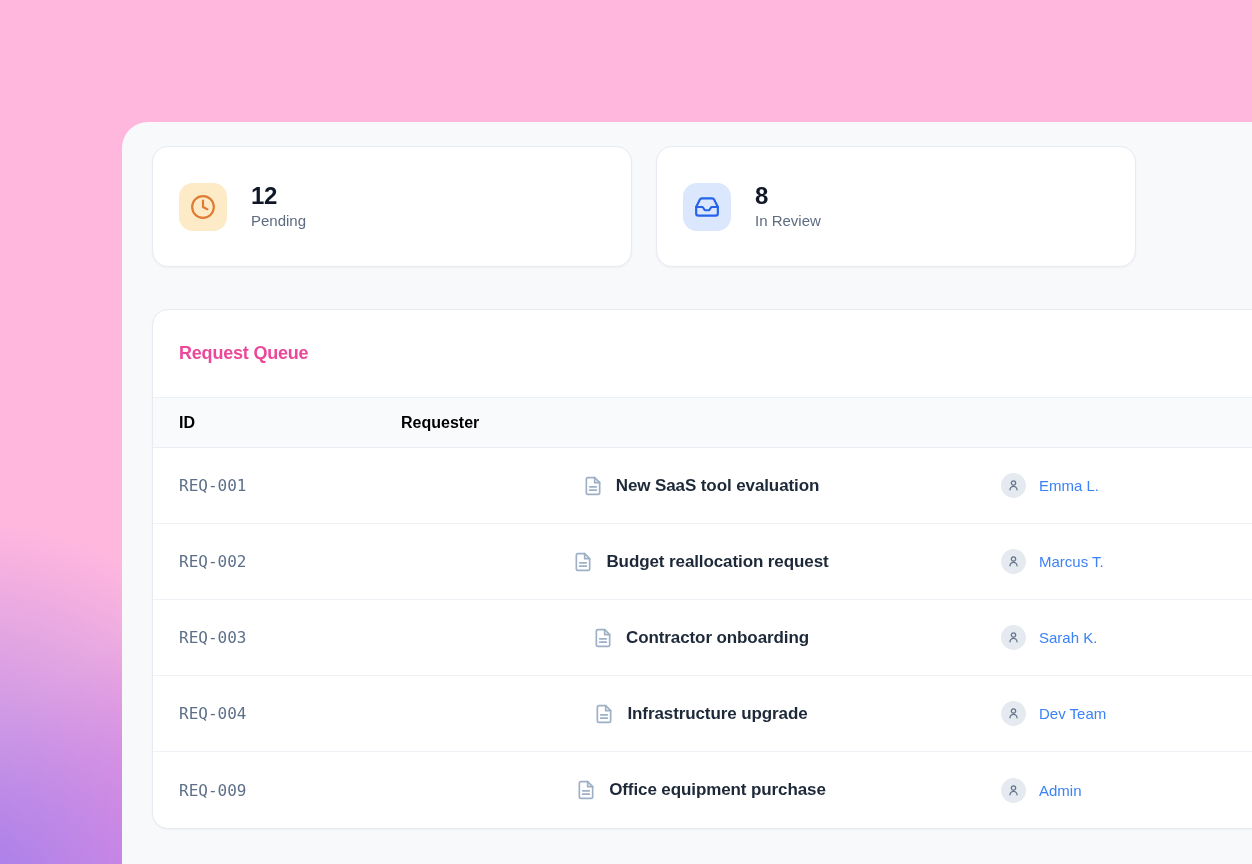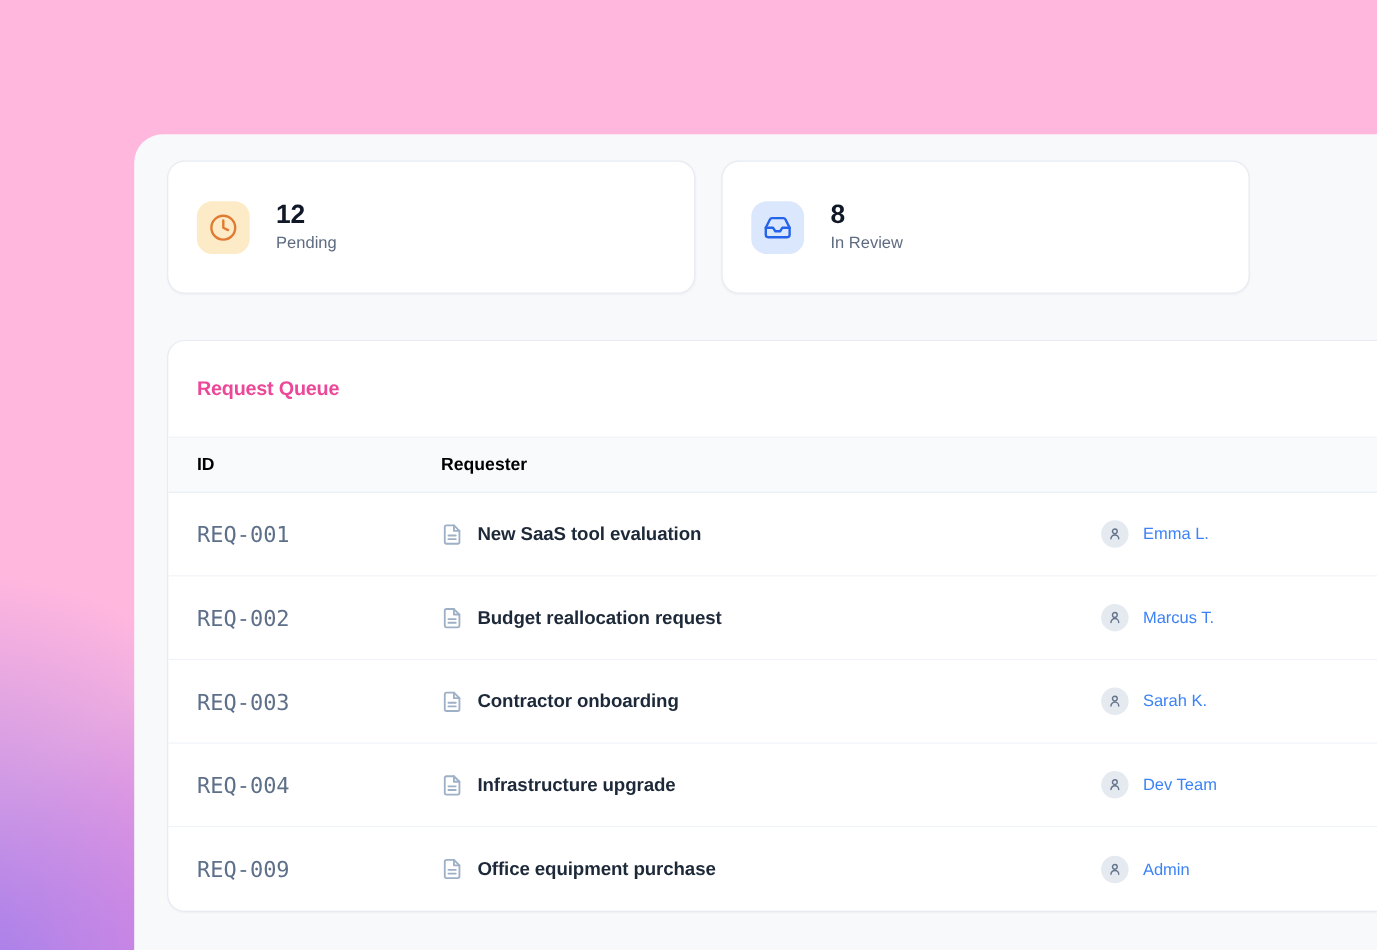--- a/index.html
+++ b/index.html
@@ -77,23 +77,23 @@
   .thead {
     height: 50px;
     background: #f8fafc;
     border-bottom: 1px solid #e9eef4;
   }
   .th { font-size: 16px; font-weight: 700; color: #000000; }
   .trow { height: 76px; border-bottom: 1px solid #eff2f7; }
   .trow:last-child { border-bottom: none; }
   .cell-id {
     font-family: "DejaVu Sans Mono", monospace;
-    font-size: 20px; color: #5e7089;
-  }
-  .cell-request { display: flex; align-items: center; gap: 13px; }
+    font-size: 16px; color: #5e7089;
+  }
+  .cell-request { display: flex; align-items: center; gap: 13px; justify-content: center; }
   .doc-icon { color: #9db0c6; display: flex; flex: none; }
   .request-text { font-size: 17px; font-weight: 700; color: #1d2939; letter-spacing: -0.1px; }
   .cell-requester { display: flex; align-items: center; gap: 13px; }
   .avatar {
     width: 25px; height: 25px; border-radius: 50%;
     background: #e5eaf0; color: #64748b;
     display: flex; align-items: center; justify-content: center;
     flex: none;
   }
   .requester-text { font-size: 15px; color: #3b82f6; }

